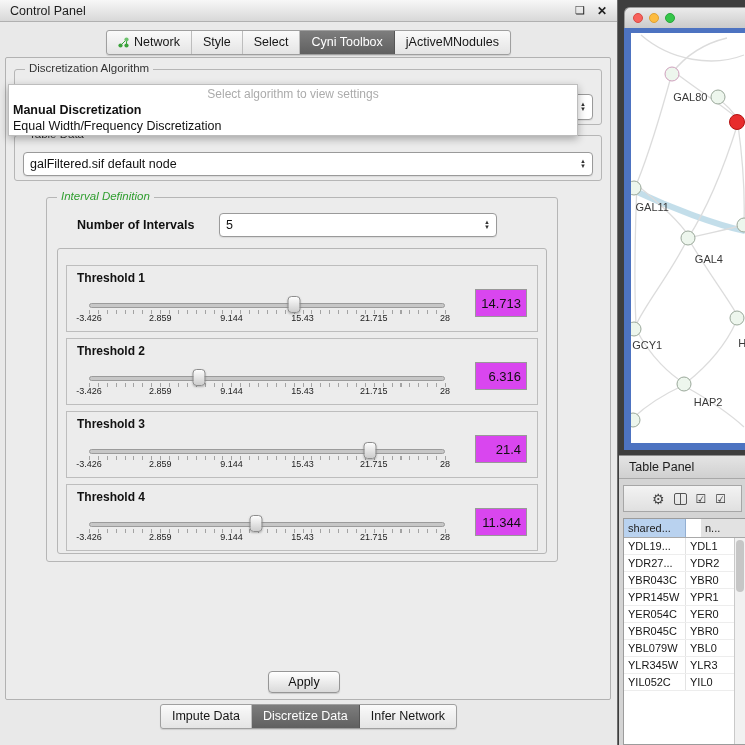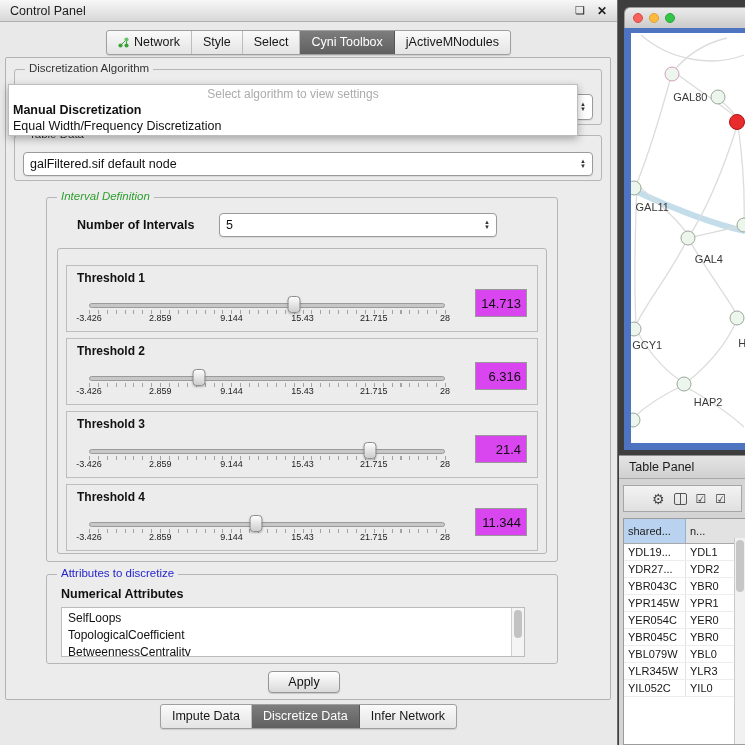--- a/index.html
+++ b/index.html
@@ -82,21 +82,21 @@
   .net-node { position:absolute; width:15px; height:15px; border:1.4px solid #9aa89a; border-radius:50%; background:#edf6ed; transform:translate(-50%,-50%); cursor:pointer; }
   .net-label { position:absolute; transform:translateY(-50%); font-size:11px; color:#3a3a3a; white-space:nowrap; }
 
   .tp-header { position:absolute; top:455px; left:0; right:0; height:24px; background:linear-gradient(#e4e4e4,#d0d0d0); border-top:1px solid #8f8f8f; border-bottom:1px solid #a8a8a8; display:flex; align-items:center; padding-left:10px; font-size:12.5px; color:#1c1c1c; }
   .tp-area { position:absolute; top:479px; left:0; right:0; bottom:0; background:#d4d4d4; }
   .tp-toolbar { position:absolute; top:6px; left:4px; right:3px; height:27px; background:linear-gradient(#f3f3f3,#e0e0e0); border:1px solid #a6a6a6; display:flex; align-items:center; gap:9px; padding-left:28px; }
   .tt-icon { font-size:14px; color:#444; cursor:pointer; line-height:1; }
   .tt-cols { width:13px; height:12px; border:1.4px solid #555; border-radius:2px; background:linear-gradient(90deg,transparent 5px,#555 5px,#555 6.4px,transparent 6.4px); cursor:pointer; }
   .tt-check { font-size:12px; color:#333; cursor:pointer; line-height:1; }
   .tp-table { position:absolute; top:39px; left:4px; right:0; bottom:0; background:#fff; border:1px solid #9c9c9c; border-right:none; overflow:hidden; }
-  .tp-head { display:flex; height:25px; border-bottom:1px solid #a9a9a9; }
+  .tp-head { display:flex; height:19px; border-bottom:1px solid #a9a9a9;gap:15px; }
   .tp-hcell { display:flex; align-items:center; padding-left:4px; font-size:11px; color:#222; cursor:default; }
   .tp-hcell.c0 { width:62px; background:#b9d2ef; border-right:1px solid #93afd2; }
   .tp-hcell.c1 { flex:1; background:#e2e2e2; }
   .tp-row { display:flex; height:17px; border-bottom:1px solid #ededed; background:#fff; }
   .tp-cell { font-size:11px; color:#161616; padding-left:4px; display:flex; align-items:center; white-space:nowrap; overflow:hidden; }
   .tp-cell.c0 { width:62px; border-right:1px solid #e3e3e3; }
   .tp-cell.c1 { flex:1; }
   .tp-scroll { position:absolute; right:0; top:19px; bottom:0; width:11px; background:#f1f1f1; border-left:1px solid #c9c9c9; }
   .tp-scroll .sb-thumb { position:absolute; top:2px; left:1px; width:8px; height:52px; background:#c6c6c6; border-radius:4px; }
 </style>
@@ -234,34 +234,20 @@
               <span class="tick-lab" style="left: 235.6px;">15.43</span>
               <span class="tick-lab" style="left: 306.8px;">21.715</span>
               <span class="tick-lab" style="left: 378px;">28</span>
             </div>
           <div class="thumb" style="left: 189.32px;"></div>
           <div class="val-box">11.344</div>
         </div>
       </div>
     </div>
 
-    <div class="group g-attr">
-      <span class="group-label blue">Attributes to discretize</span>
-      <div class="na-label">Numerical Attributes</div>
-      <div class="attr-list">
-        <div class="attr-list-inner" id="attr-list-items">
-            <div class="list-item">SelfLoops</div>
-            <div class="list-item">TopologicalCoefficient</div>
-            <div class="list-item">BetweennessCentrality</div>
-          </div>
-        <div class="list-scroll">
-            <div class="sb-thumb"></div>
-          </div>
-      </div>
-    </div>
 
     <div class="apply-btn">Apply</div>
   </div>
 
   <div class="algo-popup">
     <div class="popup-placeholder">Select algorithm to view settings</div>
     <div class="popup-opt bold">Manual Discretization</div>
     <div class="popup-opt">Equal Width/Frequency Discretization</div>
   </div>
 

